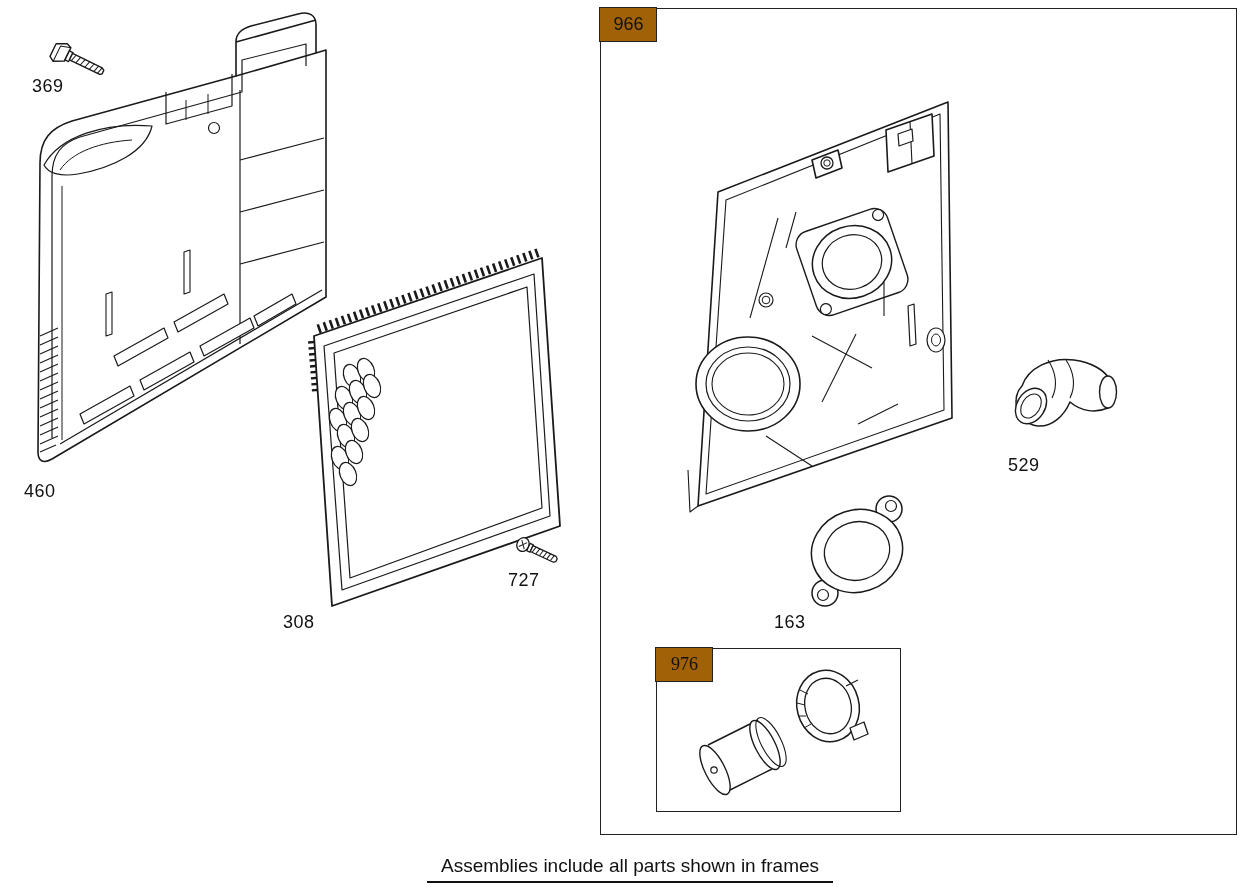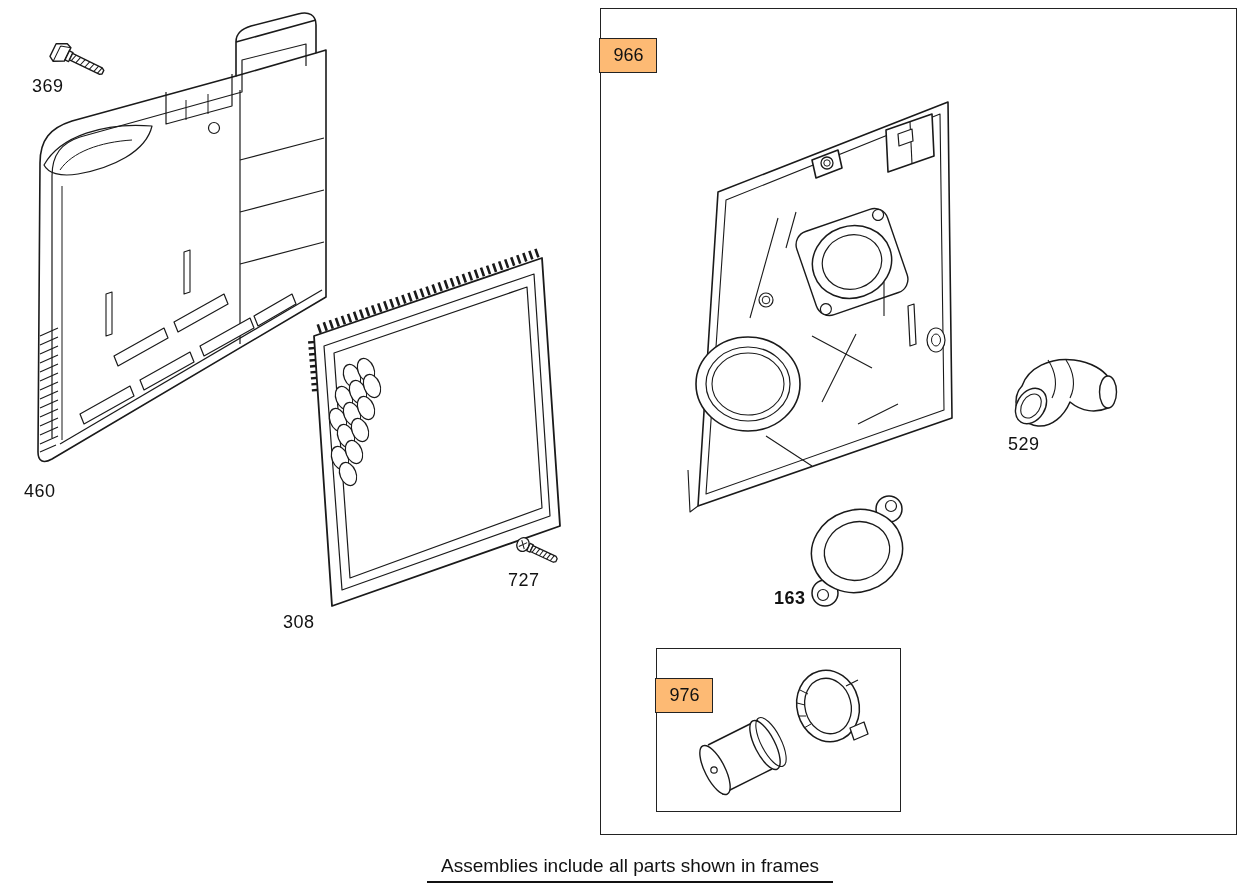--- a/index.html
+++ b/index.html
@@ -38,22 +38,21 @@
     top: -1.6px;
     border: 1.6px solid #222222;
     box-sizing: border-box;
     width: 58px;
     height: 35px;
     display: flex;
     align-items: center;
     justify-content: center;
     font-size: 18px;
     color: #111111;
-    background: #fdba74;
-    margin-top: 31px;
+    background: #a16207;
   }
   .caption-wrap {
     position: absolute;
     left: 0;
     top: 855px;
     width: 1260px;
     text-align: center;
   }
   .caption-wrap span {
     display: inline-block;
@@ -211,35 +210,35 @@
       <circle cx="714" cy="770" r="3.2" stroke-width="1.2"></circle>
     </g>
   </svg>
 
   <div class="frame" style="left:600px; top:8px; width:637px; height:827px;">
     <div class="frame-tag">
       <span>966</span>
     </div>
   </div>
 
-  <div class="frame" style="left:656px; top:648px; width:245px; height:164px;">
+  <div class="frame" style="left:656px; top:648px; width:245px; height:164px;font-family:Liberation Serif, serif;">
     <div class="frame-tag">
       <span>976</span>
     </div>
   </div>
 
   <div class="part-label" style="left:32px; top:76px;">369</div>
 
   <div class="part-label" style="left:24px; top:481px;">460</div>
 
   <div class="part-label" style="left:283px; top:612px;">308</div>
 
   <div class="part-label" style="left:508px; top:570px;">727</div>
 
-  <div class="part-label" style="left:1008px; top:434px;">529</div>
-
-  <div class="part-label" style="left:774px; top:588px;font-weight:bold;">163</div>
+  <div class="part-label" style="left:1008px; top:455px;">529</div>
+
+  <div class="part-label" style="left:774px; top:612px;">163</div>
 
   <div class="caption-wrap">
     <span>Assemblies include all parts shown in frames</span>
   </div>
 
 </div>
 
 </body></html>

